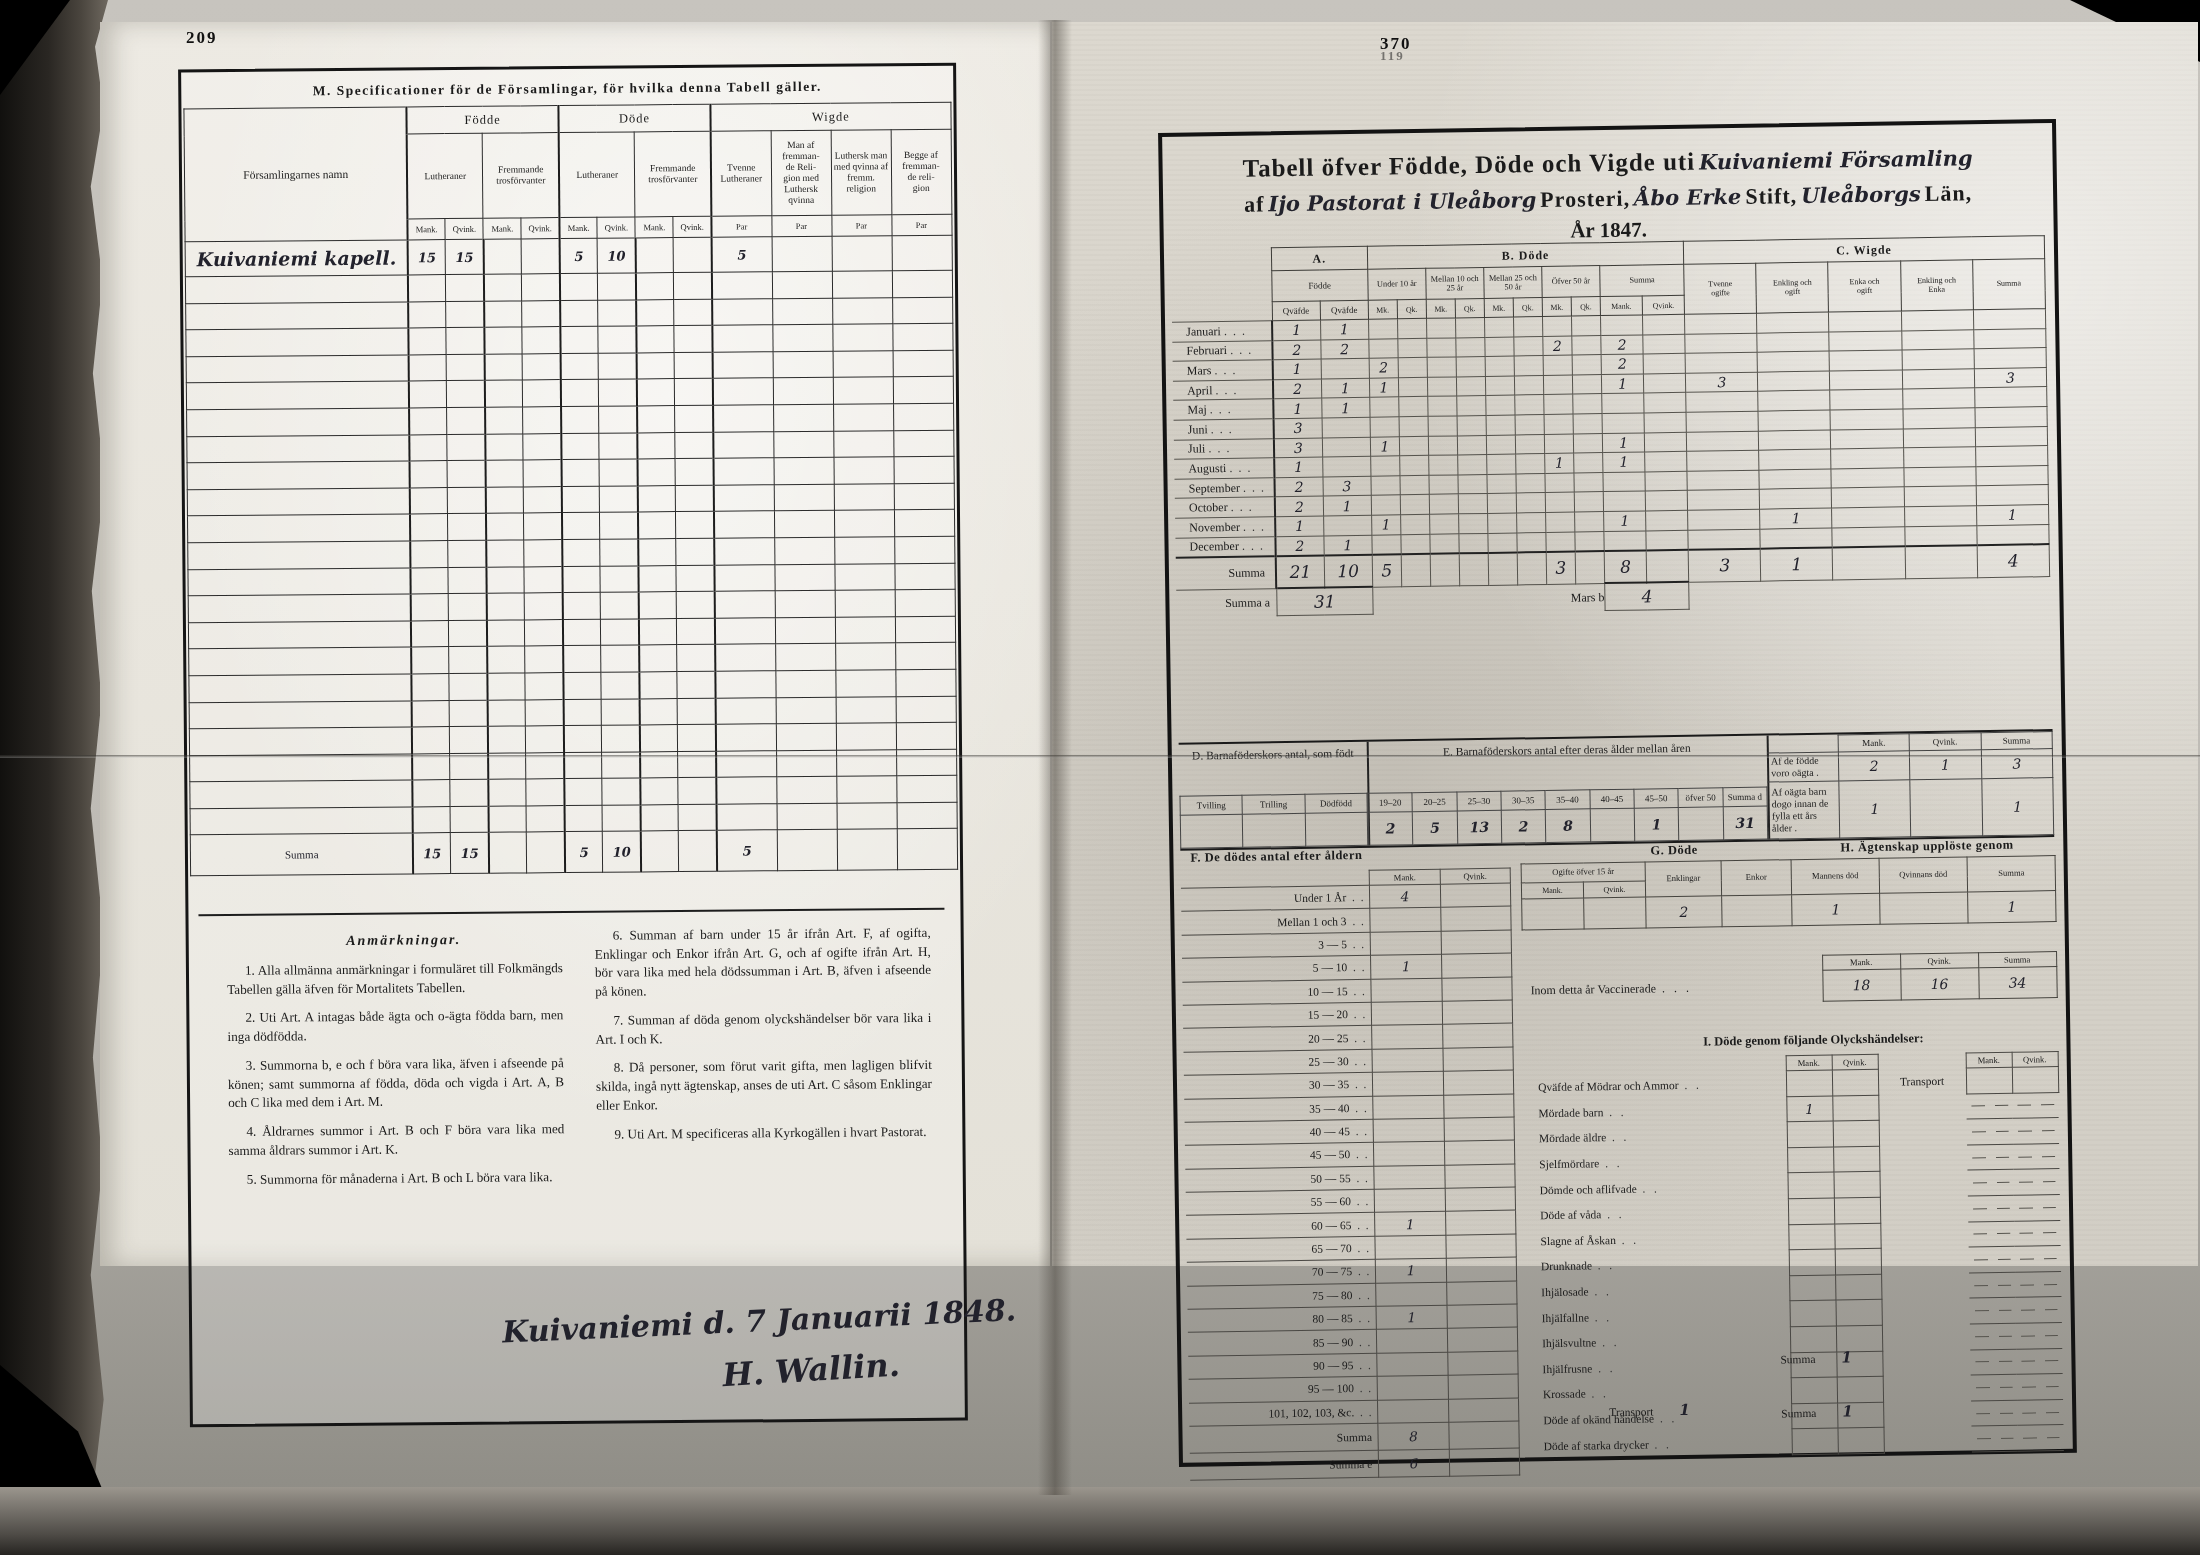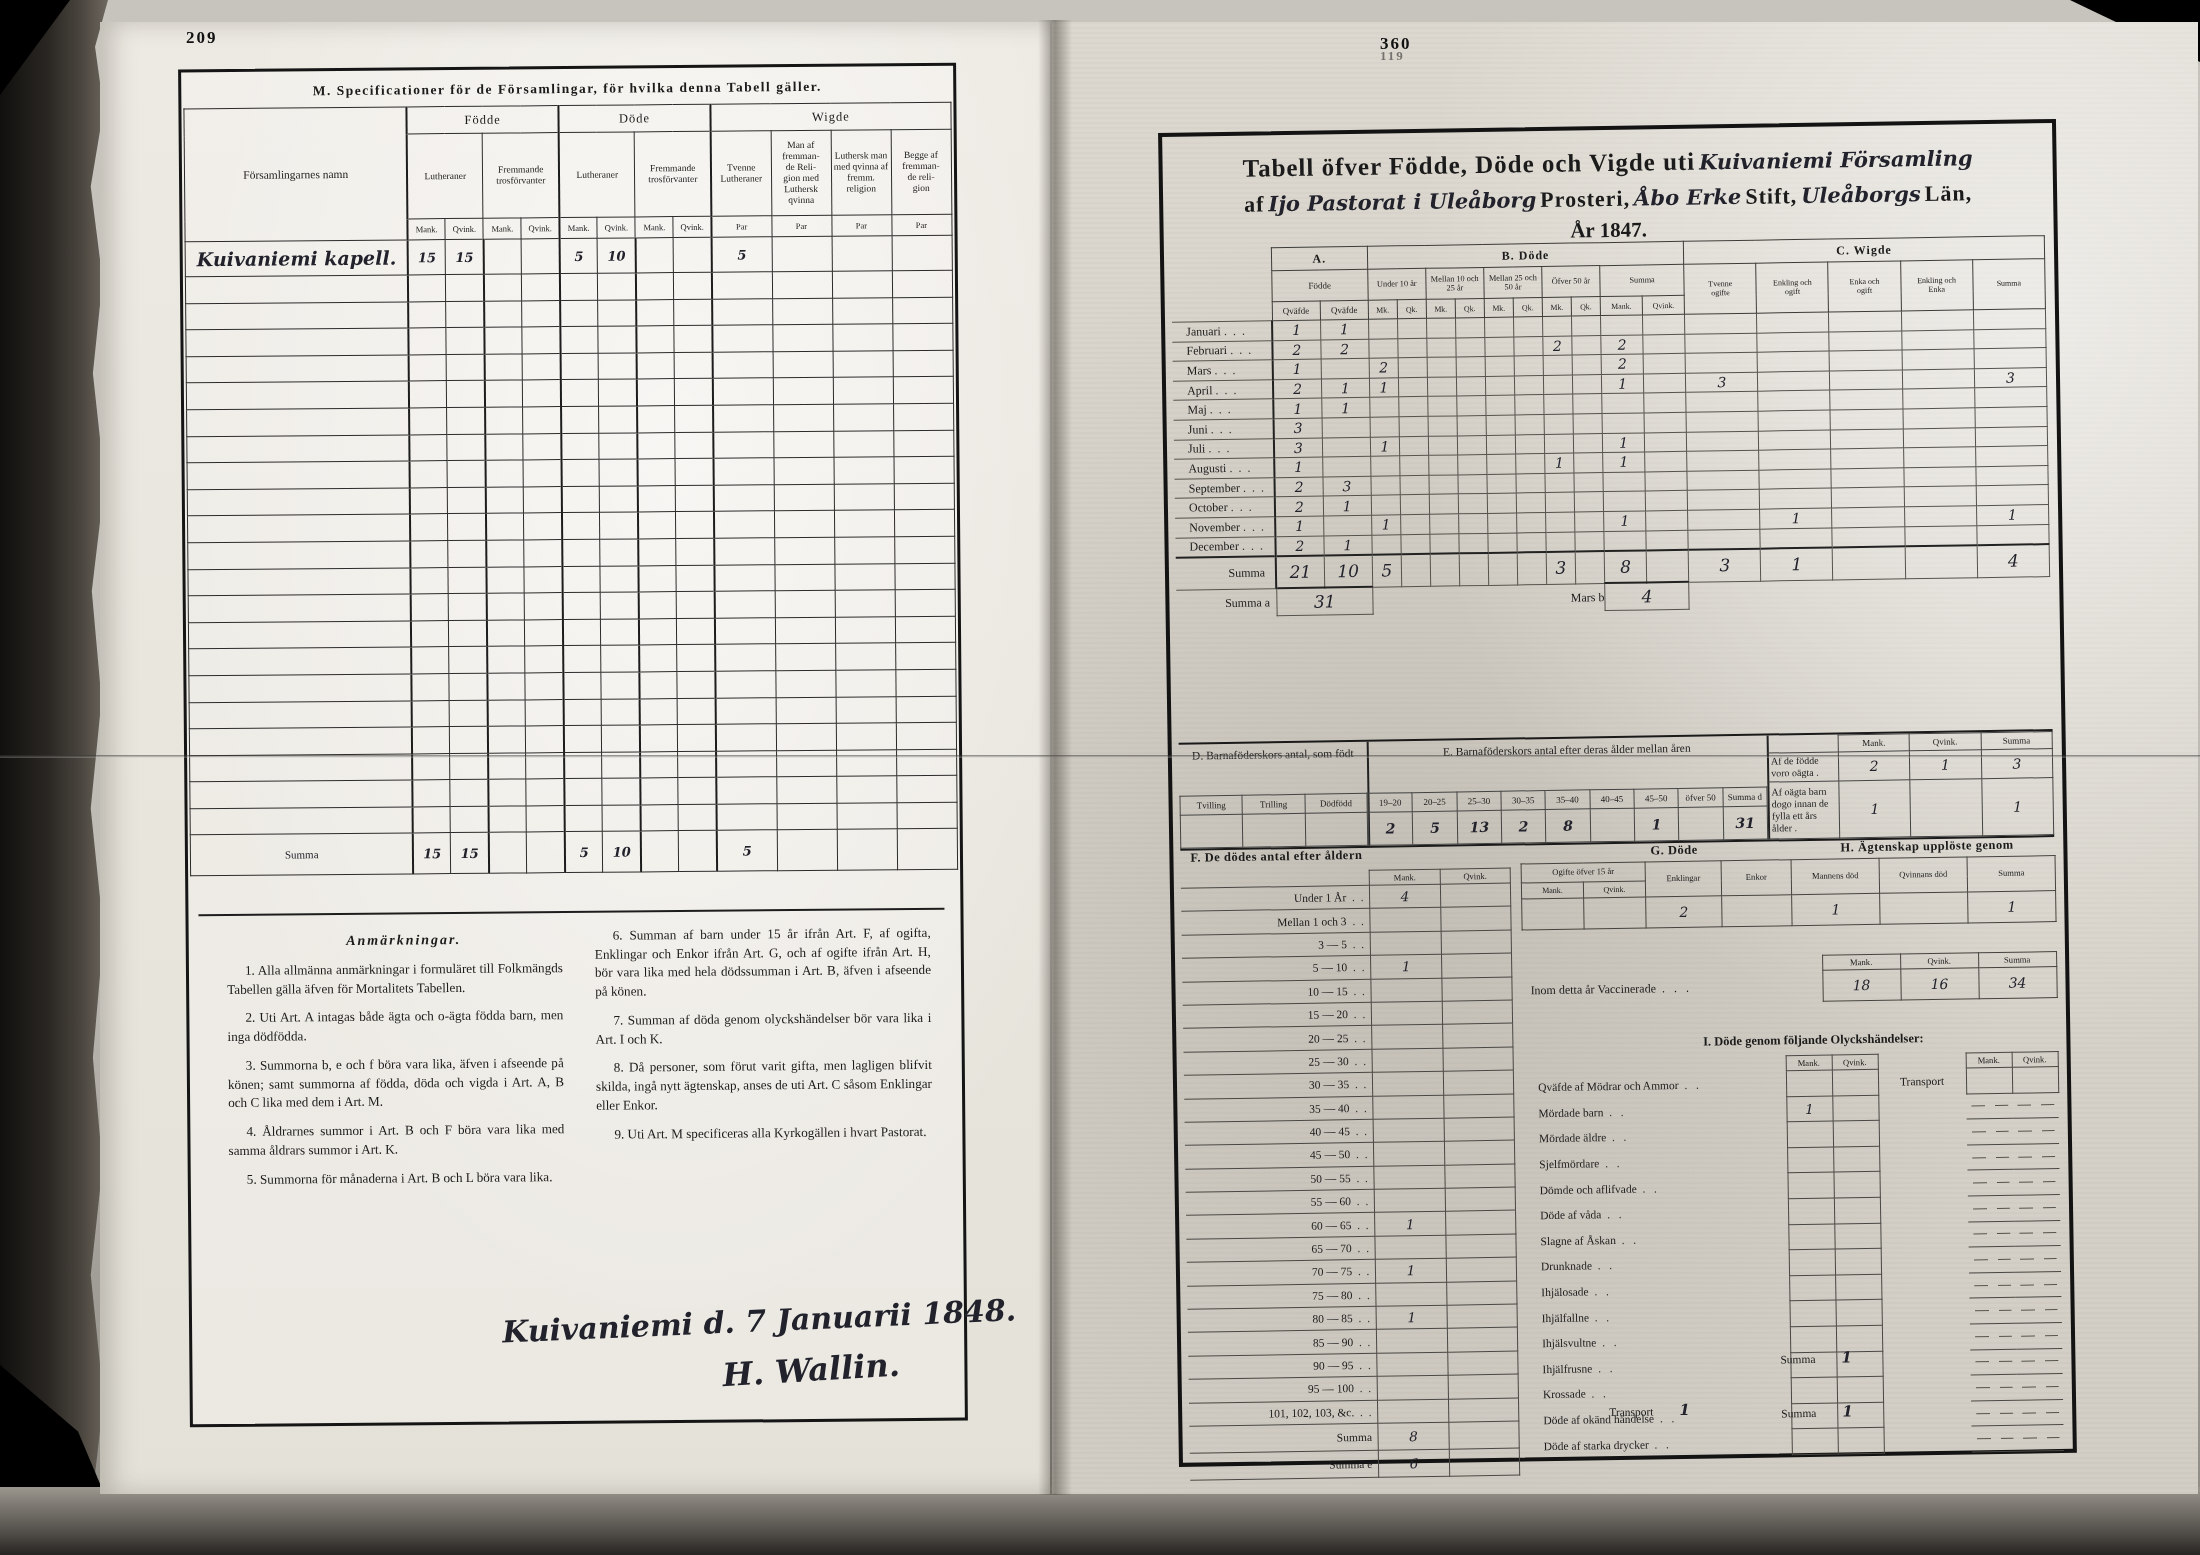--- a/index.html
+++ b/index.html
@@ -14,21 +14,21 @@
   #spine-strip{position:absolute;left:0;top:0;width:108px;height:1555px;
     background:linear-gradient(90deg,#11100e 0%,#2a2723 45%,#4a453e 75%,#6e685f 100%);
     clip-path:polygon(0 0,100% 0,88% 3%,96% 7%,84% 12%,95% 18%,86% 24%,97% 31%,85% 38%,94% 45%,84% 52%,96% 60%,86% 68%,95% 75%,84% 82%,96% 90%,86% 96%,100% 100%,0 100%);}
   #bottom-strip{position:absolute;left:0;bottom:0;width:2200px;height:68px;
     background:linear-gradient(180deg,#9b968e,#4e4b46 70%,#262421);}
   #crease-h{position:absolute;left:0;top:755px;width:2200px;height:3px;
     background:linear-gradient(180deg,rgba(40,38,34,.55),rgba(255,255,255,.25));}
   #fold-v{position:absolute;left:1038px;top:20px;width:34px;height:1475px;
     background:linear-gradient(90deg,rgba(0,0,0,0),rgba(60,55,48,.45) 50%,rgba(0,0,0,0));}
   
-  .page{position:absolute;top:22px;height:1472px;}
+  .page{position:absolute;top:22px;height:1244px;}
   #page-left{left:100px;width:950px;background:
     radial-gradient(ellipse at 60% 30%,rgba(255,255,255,.5),transparent 60%),
     linear-gradient(180deg,#edeae3,#e4e1d8);
     box-shadow:inset 12px 0 25px rgba(60,55,45,.25);}
   #page-right{left:1052px;width:1146px;background:
     radial-gradient(ellipse at 85% 20%,rgba(255,255,255,.55),transparent 45%),
     radial-gradient(ellipse at 30% 60%,rgba(110,104,94,.18),transparent 55%),
     repeating-linear-gradient(0deg,rgba(0,0,0,.02) 0 2px,rgba(0,0,0,0) 2px 5px),
     linear-gradient(180deg,#dcd8cf,#d2cec5);}
   .pageno{position:absolute;font-weight:bold;font-size:17px;letter-spacing:2px;color:#111;}
@@ -573,21 +573,21 @@
             <p>8. Då personer, som förut varit gifta, men lagligen blifvit skilda, ingå nytt ägtenskap, anses de uti Art. C såsom Enklingar eller Enkor.</p>
             <p>9. Uti Art. M specificeras alla Kyrkogällen i hvart Pastorat.</p>
           </div>
         <div id="sig1" class="hw">Kuivaniemi d. 7 Januarii 1848.</div>
         <div id="sig2" class="hw">H. Wallin.</div>
       </div>
     </div>
   </div>
 
   <div id="page-right" class="page">
-    <div id="pageno-right" class="pageno">360</div>
+    <div id="pageno-right" class="pageno">370</div>
     <div id="rframe">
       <div id="rtitle">
         <div class="l1">
           <span class="pr">Tabell öfver Födde, Döde och Vigde uti</span>
           <span class="hw hwt">Kuivaniemi Församling</span>
         </div>
         <div class="l2">
           <span class="pr">af</span>
           <span class="hw hwt">Ijo Pastorat i Uleåborg</span>
           <span class="pr">Prosteri,</span>

